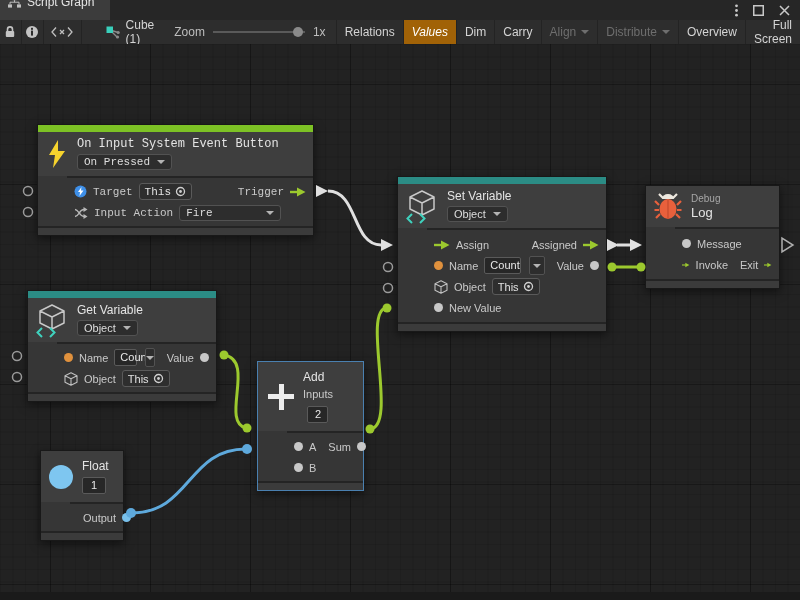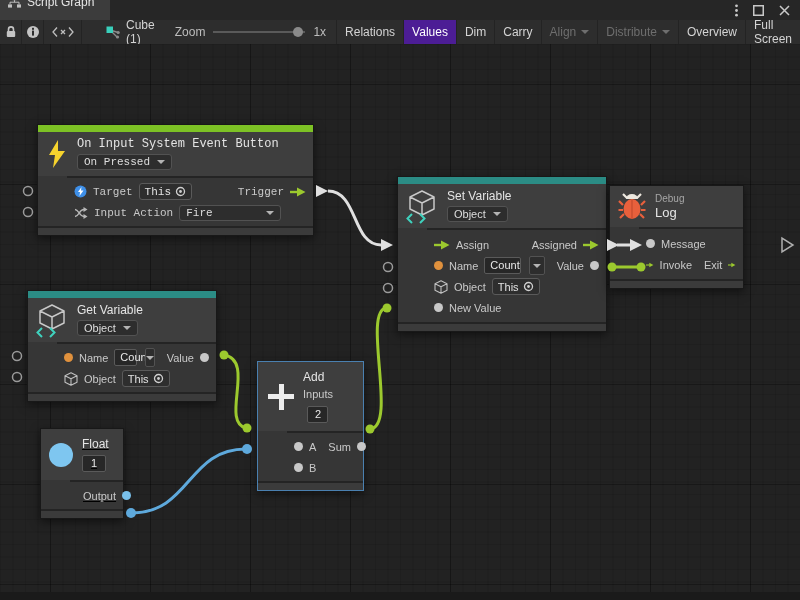--- a/index.html
+++ b/index.html
@@ -10,29 +10,29 @@
   .tab{background:#3C3C3C;display:flex;align-items:center;gap:6px;padding:0 16px 16px 8px;
        font-size:12px;color:#E6E6E6;}
   .winctrl{margin-left:auto;display:flex;align-items:center;gap:15px;padding-right:10px;}
   
   .toolbar{height:24px;background:#2D2D2D;border-bottom:1px solid #181818;display:flex;
            align-items:stretch;font-size:12px;color:#D4D4D4;}
   .tseg{display:flex;align-items:center;justify-content:center;border-right:1px solid #232323;}
   .ticon{width:33px;}
   .twide{width:58px;}
   .tbtn{display:flex;align-items:center;gap:5px;padding:0 8px;border-right:1px solid #232323;cursor:default;}
-  .tbtn.active{background:#4c1d95;color:#FFF;}
+  .tbtn.active{background:#a16207;color:#FFF;font-style:italic;}
   .tbtn.disabled{color:#6E6E6E;}
   .tbtn.last{border-right:none;}
   .graphcrumb{display:flex;align-items:center;gap:6px;padding:0 10px;margin-left:14px;}
   .zoomwrap{display:flex;align-items:center;gap:8px;padding:0 10px;}
   .zoomtrack{width:92px;height:2px;background:#5A5A5A;position:relative;}
   .zoomknob{width:10px;height:10px;border-radius:50%;background:#8A8A8A;position:absolute;
             right:2px;top:-4px;}
-  .tright{margin-left:auto;display:flex;align-items:stretch;}
+  .tright{margin-left:auto;display:flex;align-items:stretch;text-align:right;}
   .caret{width:0;height:0;border-left:4px solid transparent;border-right:4px solid transparent;
          border-top:4px solid #B4B4B4;display:inline-block;}
   .caret.dim{border-top-color:#6E6E6E;}
   
   .canvas{position:absolute;top:44px;left:0;width:800px;height:556px;background-color:#222222;
     background-image:
       linear-gradient(rgba(0,0,0,.30) 1px, transparent 1px),
       linear-gradient(90deg, rgba(0,0,0,.30) 1px, transparent 1px),
       linear-gradient(rgba(0,0,0,.10) 1px, transparent 1px),
       linear-gradient(90deg, rgba(0,0,0,.10) 1px, transparent 1px);
@@ -307,21 +307,21 @@
           </span>
         </div>
         <div class="nrow">
           <span class="dot gray"></span>
           <span>New Value</span>
         </div>
       </div>
       <div class="nfoot"></div>
     </div>
 
-    <div class="node" style="left:609px;top:141px;width:133px;">
+    <div class="node" style="left:645px;top:141px;width:133px;">
       <div class="nhead">
         <span>
           <svg width="28" height="30" viewBox="0 0 28 30">
             <path d="M9 7 L5 3 M19 7 L23 3" stroke="#EDE8DF" stroke-width="2.2"></path>
             <path d="M8 8 a6 5 0 0 1 12 0 Z" fill="#EDE8DF"></path>
             <path d="M5 14 L1 10 M5 19 H0.5 M6 23 L2 27 M23 14 L27 10 M23 19 H27.5 M22 23 L26 27" stroke="#E8603C" stroke-width="2.2"></path>
             <ellipse cx="14" cy="18" rx="8.5" ry="10" fill="#E8603C"></ellipse>
             <path d="M14 9 V28" stroke="#C94E30" stroke-width="1.4"></path>
           </svg>
         </span>
@@ -422,21 +422,21 @@
           <span class="dot gray"></span>
         </div>
         <div class="nrow">
           <span class="dot gray"></span>
           <span>B</span>
         </div>
       </div>
       <div class="nfoot"></div>
     </div>
 
-    <div class="node" style="left:40px;top:384px;width:82px;text-decoration:underline;">
+    <div class="node" style="left:40px;top:406px;width:82px;">
       <div class="nhead" style="padding:8px 8px;">
         <span class="floatcircle"></span>
         <span class="nheadcol" style="gap:4px;">
           <span class="ntitle">Float</span>
           <span class="field" style="min-width:12px;">1</span>
         </span>
       </div>
       <div class="nrows">
         <div class="nrow">
           <span class="spacer"></span>

